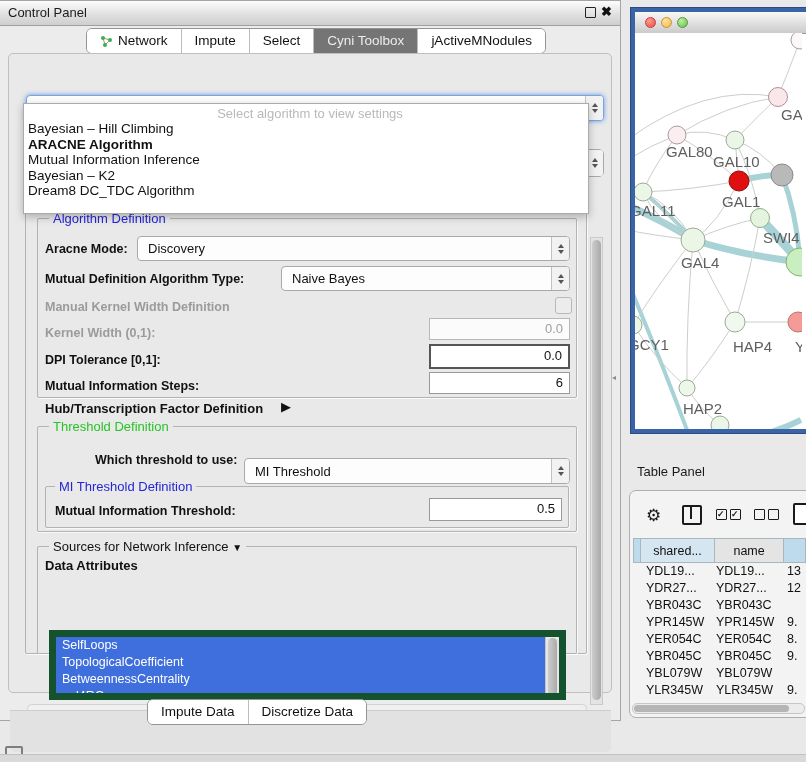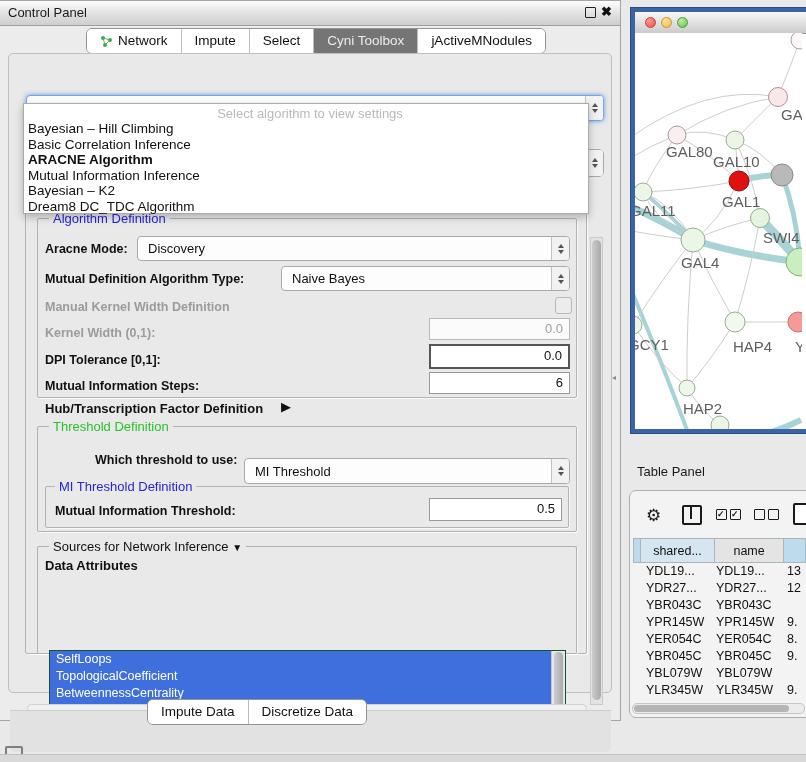--- a/index.html
+++ b/index.html
@@ -58,22 +58,22 @@
   .glabel.green{color:#27c427;}
 
   .flabel{position:absolute;font-size:12.5px;font-weight:bold;white-space:nowrap;}
   .flabel.dis{color:#9b9b9b;}
   .tinput{position:absolute;background:#fff;border:1px solid #999;box-sizing:border-box;
     font-size:13px;text-align:right;padding:2px 6px 0 0;}
   .tinput.dis{background:#fbfbfb;border-color:#b8b8b8;color:#a0a0a0;}
   .tinput.focus{border:2px solid #555;}
 
   
-  #attr-list{left:40px;top:576px;width:517px;height:70px;background:#3f6fdd;border:1px solid #14532d;
-    box-sizing:border-box;overflow:hidden;display:flex;margin-top:20px;}
+  #attr-list{left:40px;top:576px;width:517px;height:70px;background:#3f6fdd;border:7px solid #14532d;
+    box-sizing:border-box;overflow:hidden;display:flex;}
   #attr-items{flex:1;}
   .attr-item{color:#fff;font-size:12.5px;line-height:17px;padding-left:6px;white-space:nowrap;}
   #attr-scroll{width:13px;background:#e6e6e6;border-left:1px solid #c4c4c4;position:relative;}
   #attr-thumb{position:absolute;left:1.5px;top:1px;width:9px;height:64px;border-radius:5px;
     background:linear-gradient(90deg,#cdcdcd,#aaa);}
 
   
   #cp-vscroll{left:581px;top:183px;width:13px;height:468px;background:#e3e3e3;
     border:1px solid #cacaca;box-sizing:border-box;}
   #cp-vthumb{left:583px;top:186px;width:9px;height:460px;border-radius:5px;
@@ -183,21 +183,20 @@
         <span class="stepper">
             <span class="tri-up"></span>
             <span class="tri-dn"></span>
           </span>
       </div>
 
       <div id="algo-dropdown" class="abs">
         <div id="algo-prompt">Select algorithm to view settings</div>
         <div id="algo-items">
             <div class="algo-item">Bayesian – Hill Climbing</div>
-            <div class="algo-item">Basic Correlation Inference</div>
             <div class="algo-item bold">ARACNE Algorithm</div>
             <div class="algo-item">Mutual Information Inference</div>
             <div class="algo-item">Bayesian – K2</div>
             <div class="algo-item">Dream8 DC_TDC Algorithm</div>
           </div>
       </div>
 
       <span class="glabel" style="left:26px;top:131px;">Cyni Algorithm Settings</span>
       <div class="gbox" style="left:16px;top:138px;width:562px;height:462px;"></div>
 

